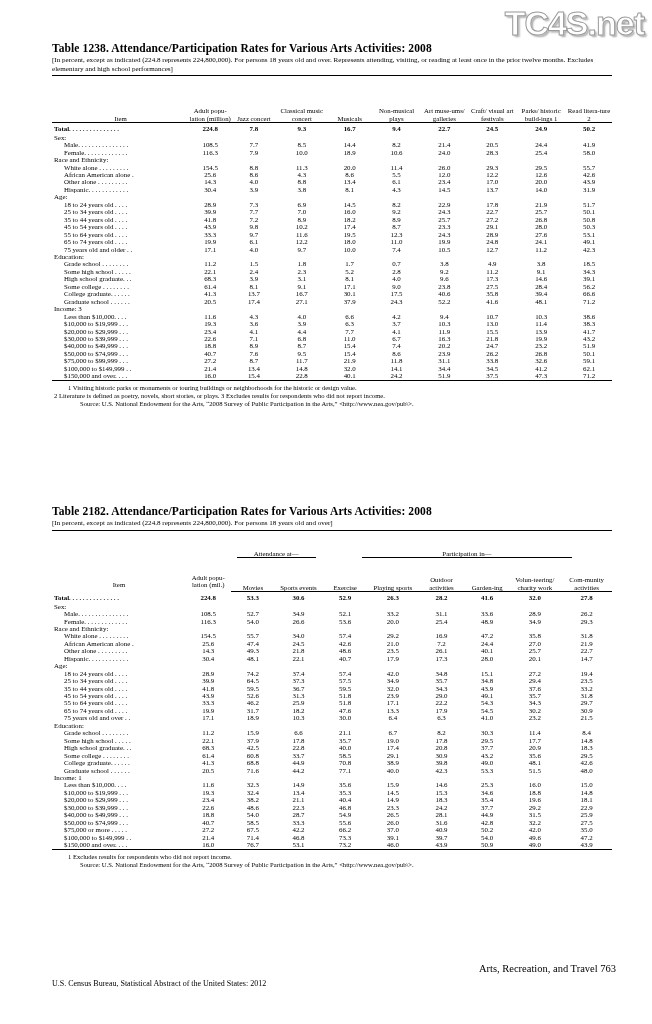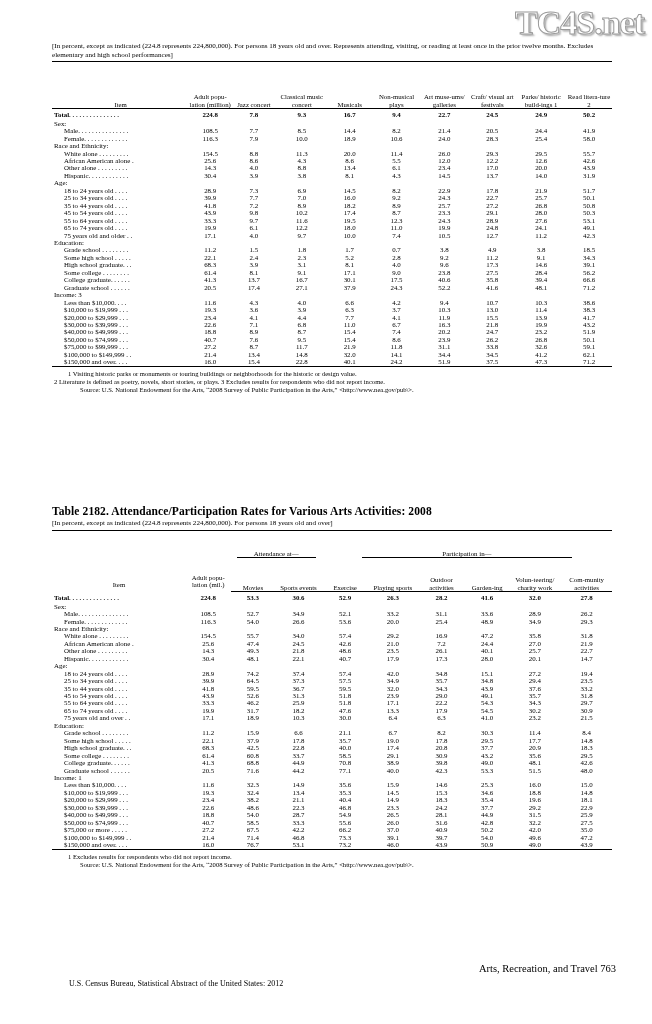--- a/index.html
+++ b/index.html
@@ -19,21 +19,21 @@
     position: relative;
     width: 652px;
     height: 1024px;
     padding: 0;
   }
 
   
   .wm {
     position: absolute;
     pointer-events: none;
-    font-family: Liberation Serif, serif;
+    font-family: Liberation Sans, sans-serif;
     font-weight: bold;
     white-space: nowrap;
   }
   .wm-tc4s {
     top: 4px;
     right: 8px;
     font-size: 34px;
     color: #ffffff;
     -webkit-text-stroke: 1px #9a9a9a;
     text-shadow: 1px 1px 0 #c8c8c8, 2px 2px 2px rgba(0,0,0,0.35);
@@ -124,21 +124,21 @@
 
   .footer {
     position: absolute;
     left: 52px;
     right: 36px;
     bottom: 36px;
     font-size: 8px;
   }
   .footer-left {
     position: absolute;
-    left: 17px;
+    left: 0;
     bottom: 0;
     font-size: 8px;
   }
   .footer-right {
     position: absolute;
     right: 0;
     bottom: 14px;
     font-size: 10.5px;
     margin-top: 20px;
   }
@@ -151,20 +151,21 @@
   .span-underline { border-bottom: 0.8px solid #000; }
 </style>
 </head>
 <body>
 
 <div class="page">
 
   <div class="wm wm-tc4s">TC4S.net</div>
 
   <div class="tblock" style="top: 42px;">
+    <div class="tbl-title">Table 1238. Attendance/Participation Rates for Various Arts Activities: 2008</div>
     <div class="tbl-note">[In percent, except as indicated (224.8 represents 224,800,000). For persons 18 years old and over. Represents attending, visiting, or reading at least once in the prior twelve months. Excludes elementary and high school performances]</div>
 
     <table class="data">
       <colgroup>
         <col style="width:132px">
         <col style="width:40px">
         <col style="width:44px">
         <col style="width:48px">
         <col style="width:44px">
         <col style="width:46px">

